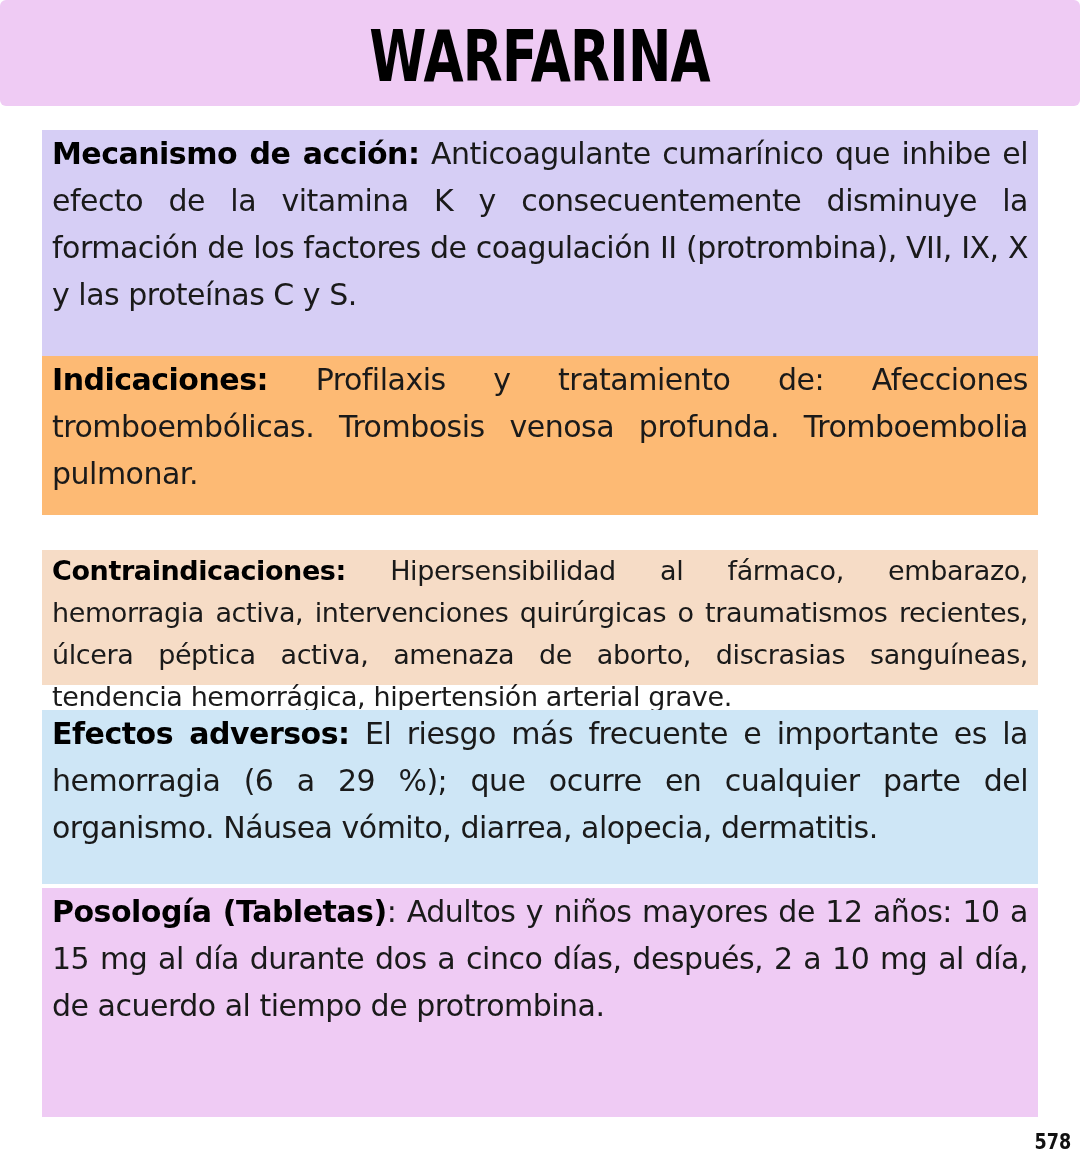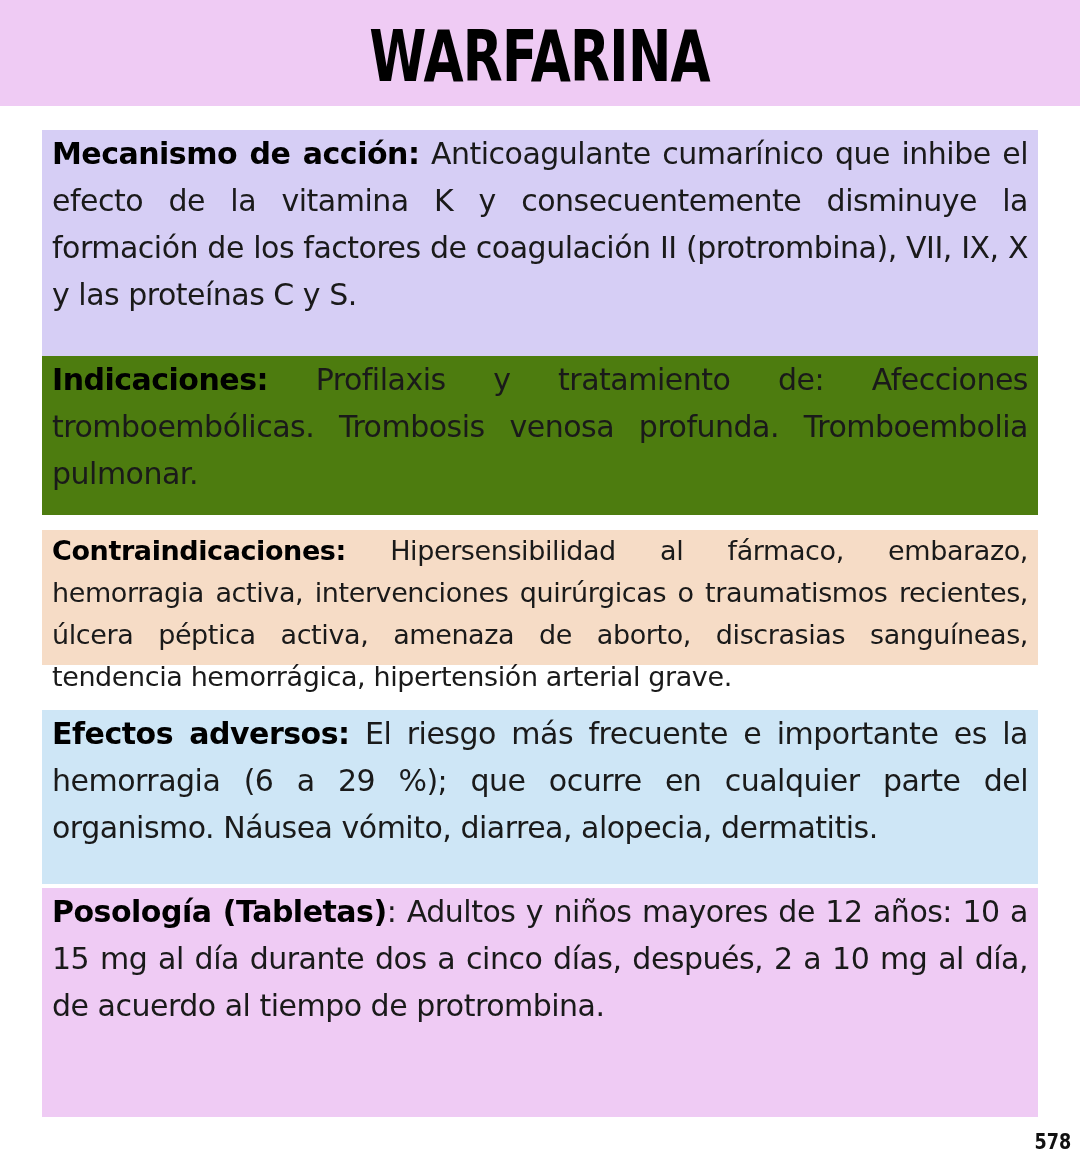--- a/index.html
+++ b/index.html
@@ -1,26 +1,26 @@
 <!DOCTYPE html>
 <html><head>
 <meta charset="utf-8">
 <style>
   html, body { margin:0; padding:0; }
   body { width:1080px; height:1164px; background:#ffffff; position:relative; overflow:hidden;
          font-family:"DejaVu Sans", sans-serif; color:#1a1a1a; }
   .header { position:absolute; left:0; top:0; width:1080px; height:106px; background:#efcbf4;
-            display:flex; align-items:center; justify-content:center; }
+            display:flex; align-items:center; justify-content:center;border-radius:6px; }
   .title { font-family:"DejaVu Sans", sans-serif; font-weight:bold; font-size:72px; letter-spacing:-1px;
            transform:scaleX(0.72); color:#000; margin-top:6px; }
   .box { position:absolute; left:42px; width:996px; box-sizing:border-box; padding:0 10px 0 10px; }
   .box p { margin:0; text-align:justify; }
   .b1 { top:130px; height:236px; background:#d6cef5; }
-  .b2 { top:356px; height:159px; background:#4d7c0f; }
-  .b3 { top:530px; height:135px; background:#f6dcc6; }
+  .b2 { top:356px; height:159px; background:#fdba74; }
+  .b3 { top:550px; height:135px; background:#f6dcc6; }
   .b4 { top:710px; height:174px; background:#cee6f6; }
   .b5 { top:888px; height:229px; background:#efcbf4; }
   .big { font-size:30px; line-height:47px; letter-spacing:-0.5px; }
   .small { font-size:27px; line-height:42px; letter-spacing:-0.4px; }
   .lbl { font-weight:bold; color:#000; }
   .b1 p { padding-top:0px; }
   .b3 p { padding-top:-2px; }
   .pagenum { position:absolute; right:4px; bottom:10px; font-weight:bold; font-size:22px;
              transform:scaleX(0.8); color:#111; }
 </style>

